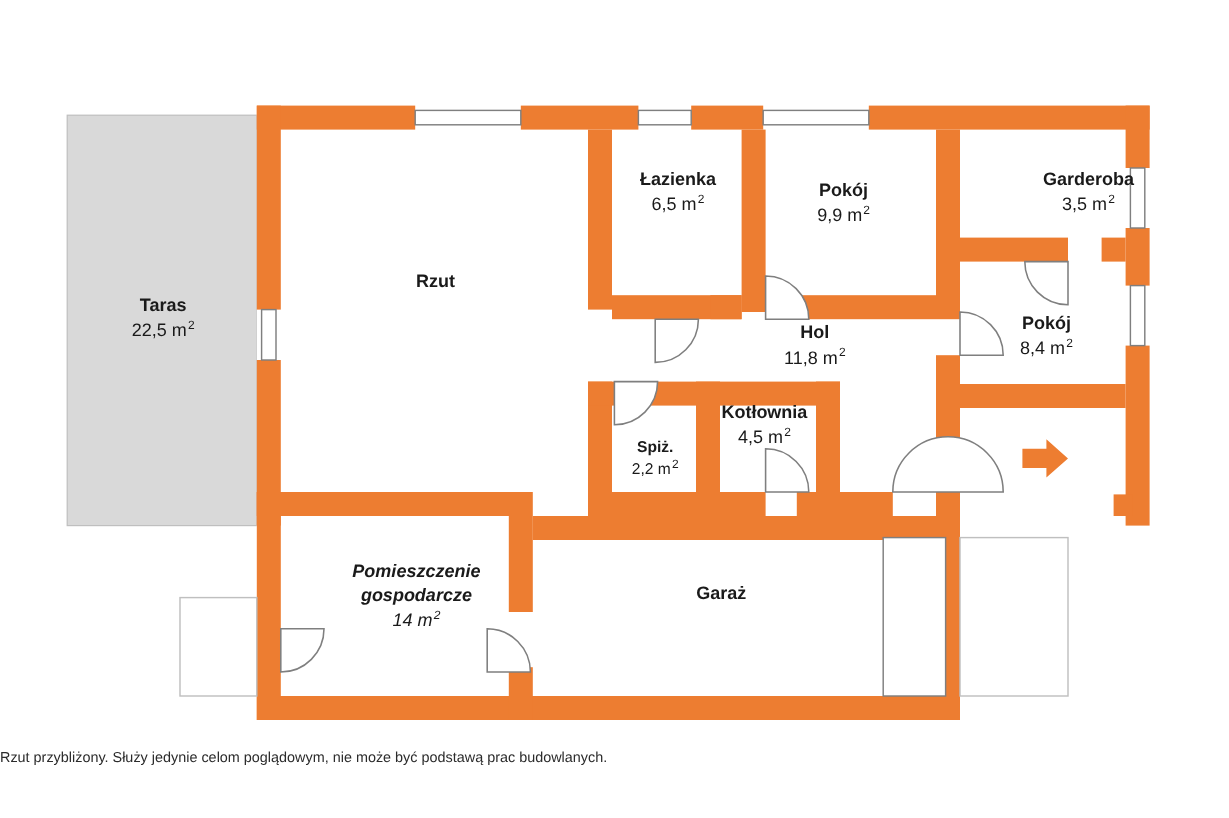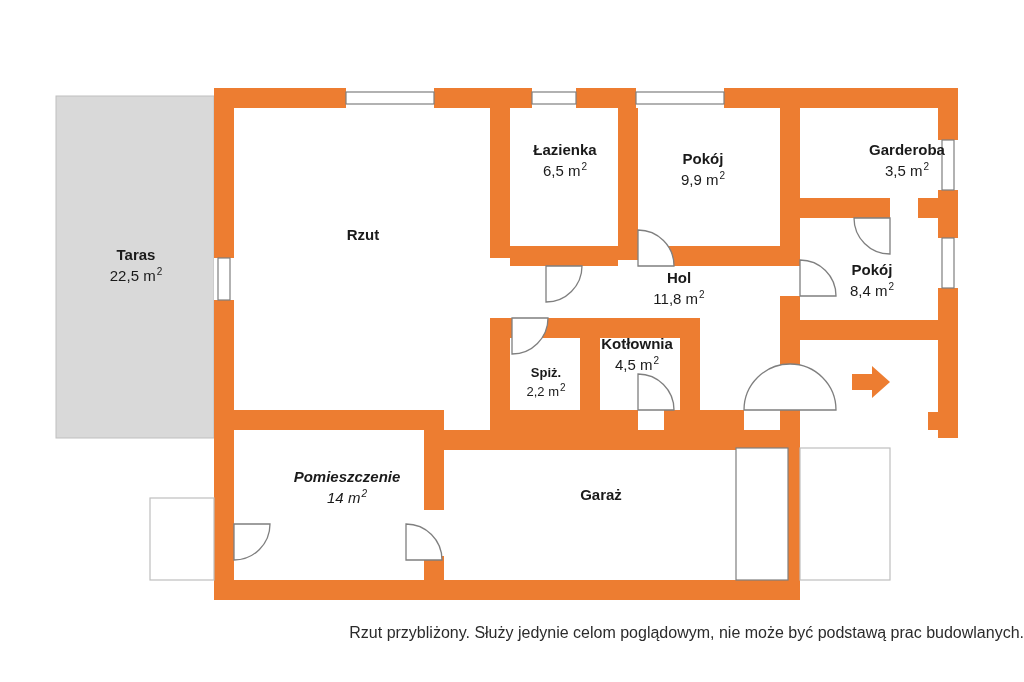--- a/index.html
+++ b/index.html
@@ -41,22 +41,22 @@
     vertical-align: super;
     margin-left: 1px;
   }
   .small .room-name { font-size: 13px; }
   .small .room-area { font-size: 13px; }
   .footer-note {
     position: absolute;
     left: 0;
     top: 624px;
     width: 1024px;
-    text-align: right;
-    font-size: 16px;
+    text-align: left;
+    font-size: 12px;
     color: #2b2b2b;
   }
 </style>
 </head>
 <body>
 
 <svg id="plan" viewBox="0 0 1024 682" xmlns="http://www.w3.org/2000/svg">
 
   <g>
     <rect x="56" y="96" width="158" height="342" fill="#D9D9D9" stroke="#BFBFBF" stroke-width="1"></rect>
@@ -216,20 +216,21 @@
   <div class="room-area"><span>4,5 m</span><span class="sup">2</span></div>
 </div>
 
 <div class="room-label small" style="left:501px; top:364px; width:90px;">
   <div class="room-name">Spiż.</div>
   <div class="room-area"><span>2,2 m</span><span class="sup">2</span></div>
 </div>
 
 <div class="room-label" style="left:247px; top:467px; width:200px;font-style:italic;">
   <div class="room-name">Pomieszczenie</div>
+  <div class="room-name">gospodarcze</div>
   <div class="room-area"><span>14 m</span><span class="sup">2</span></div>
 </div>
 
 <div class="room-label" style="left:521px; top:485px; width:160px;">
   <div class="room-name">Garaż</div>
 </div>
 
 <div class="footer-note">Rzut przybliżony. Służy jedynie celom poglądowym, nie może być podstawą prac budowlanych.</div>
 
 </body></html>

